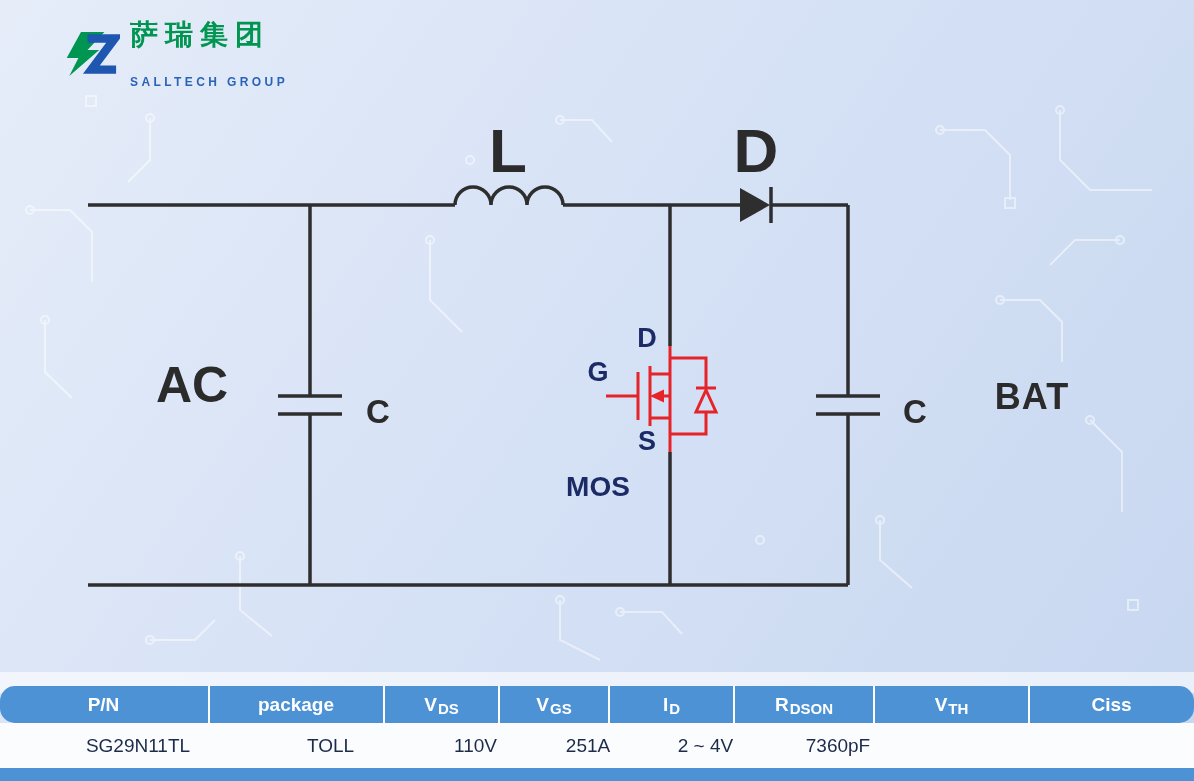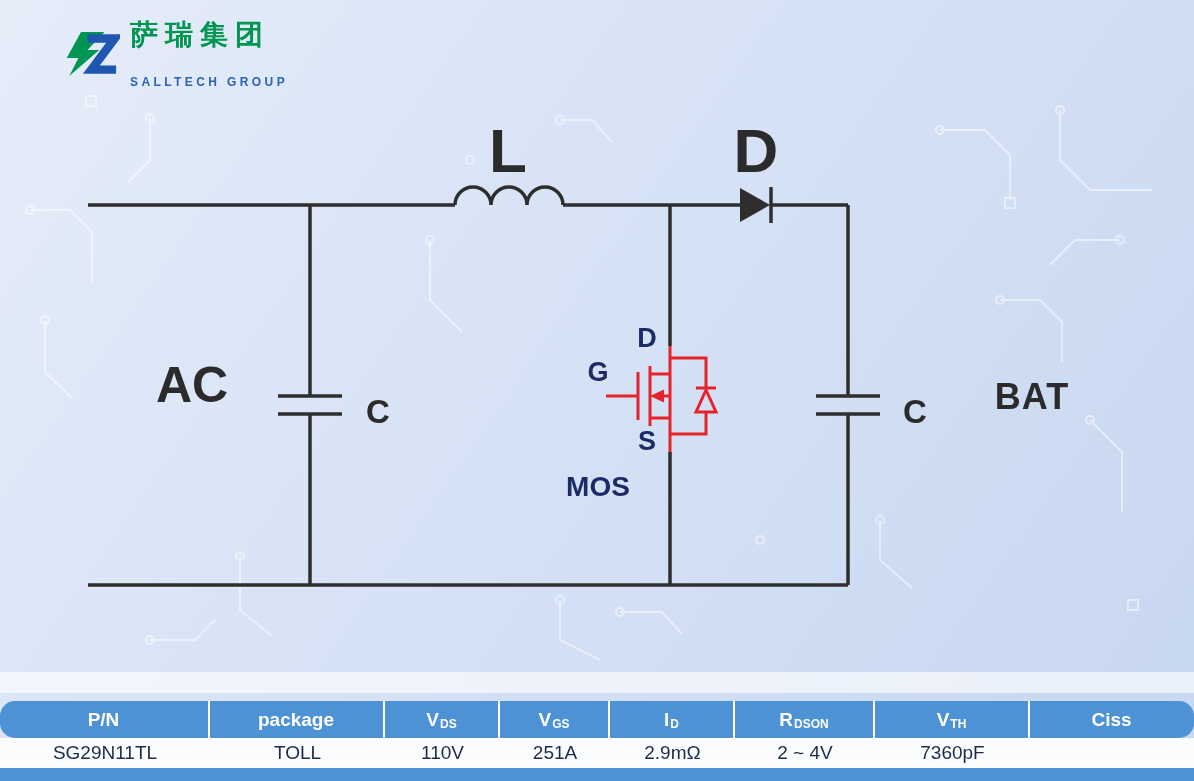--- a/index.html
+++ b/index.html
@@ -42,22 +42,22 @@
     display:grid;
     grid-template-columns:210px 175px 115px 110px 125px 140px 155px 1fr;
   }
   .thead { background:#4e92d6; height:37px;border-radius:15px; }
   .thead .cell {
     display:flex; align-items:center; justify-content:center;
     color:#ffffff; font-weight:bold; font-size:19px;
     border-right:2px solid #ffffff;
   }
   .thead .cell:last-child { border-right:none; }
-  .thead sub { font-size:12px; font-weight:bold; transform:translateY(4px); margin-left:1px; }
-  .trow { background:#fbfcfe; height:30px; }
+  .thead sub { font-size:15px; font-weight:bold; transform:translateY(4px); margin-left:1px; }
+  .trow { background:#fbfcfe; height:45px;padding-left:33px; }
   .trow .cell {
     display:flex; align-items:center; justify-content:center;
     color:#1c2b4a; font-size:19px;
   }
   .strip { height:13px; background:#4e92d6; }
 </style>
 </head>
 <body>
 
 <div class="page">
@@ -186,20 +186,19 @@
       <div class="cell">
         <span>Ciss</span>
           <sub></sub>
       </div>
     </div>
     <div class="trow">
       <div class="cell">SG29N11TL</div>
       <div class="cell">TOLL</div>
       <div class="cell">110V</div>
       <div class="cell">251A</div>
-      <div class="cell">2.9mΩ</div>
       <div class="cell">2 ~ 4V</div>
       <div class="cell">7360pF</div>
     </div>
     <div class="strip"></div>
   </div>
 
 </div>
 
 </body></html>

